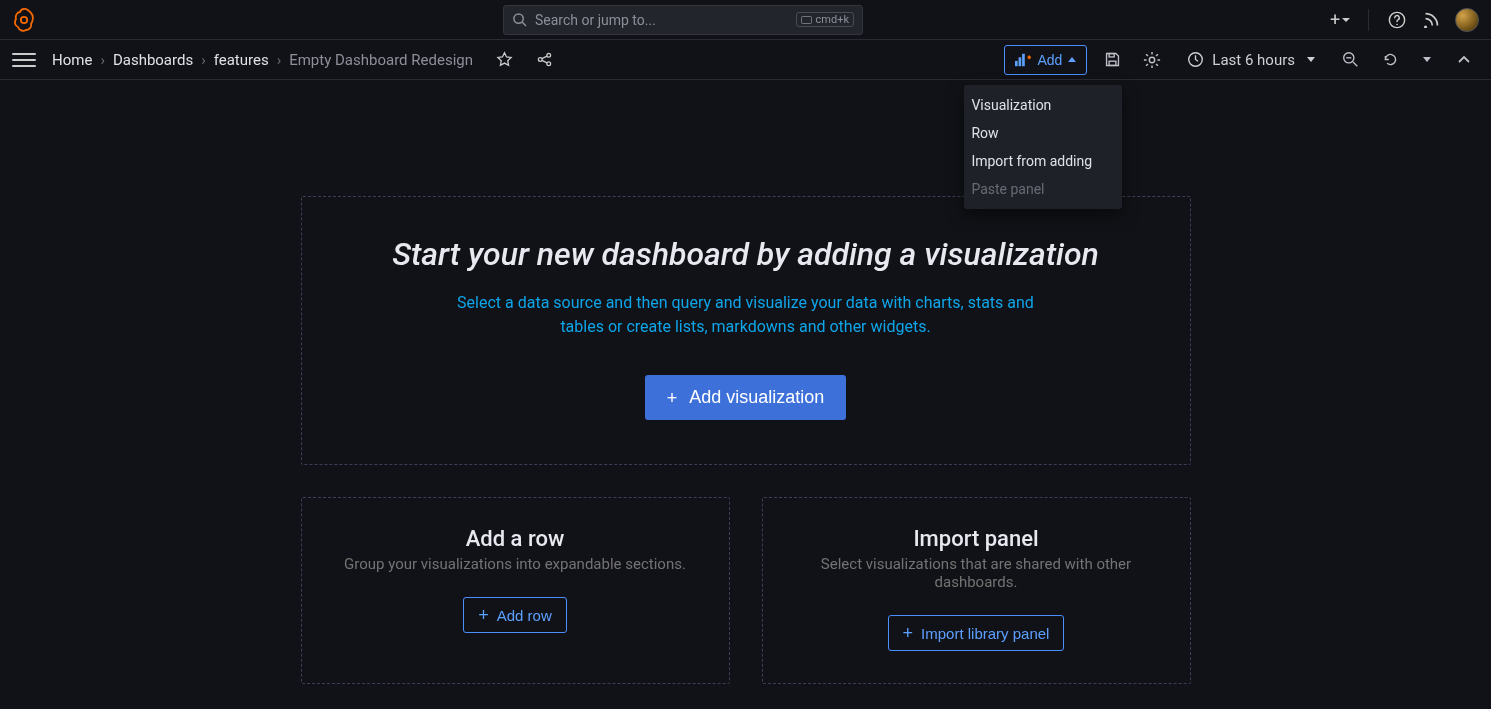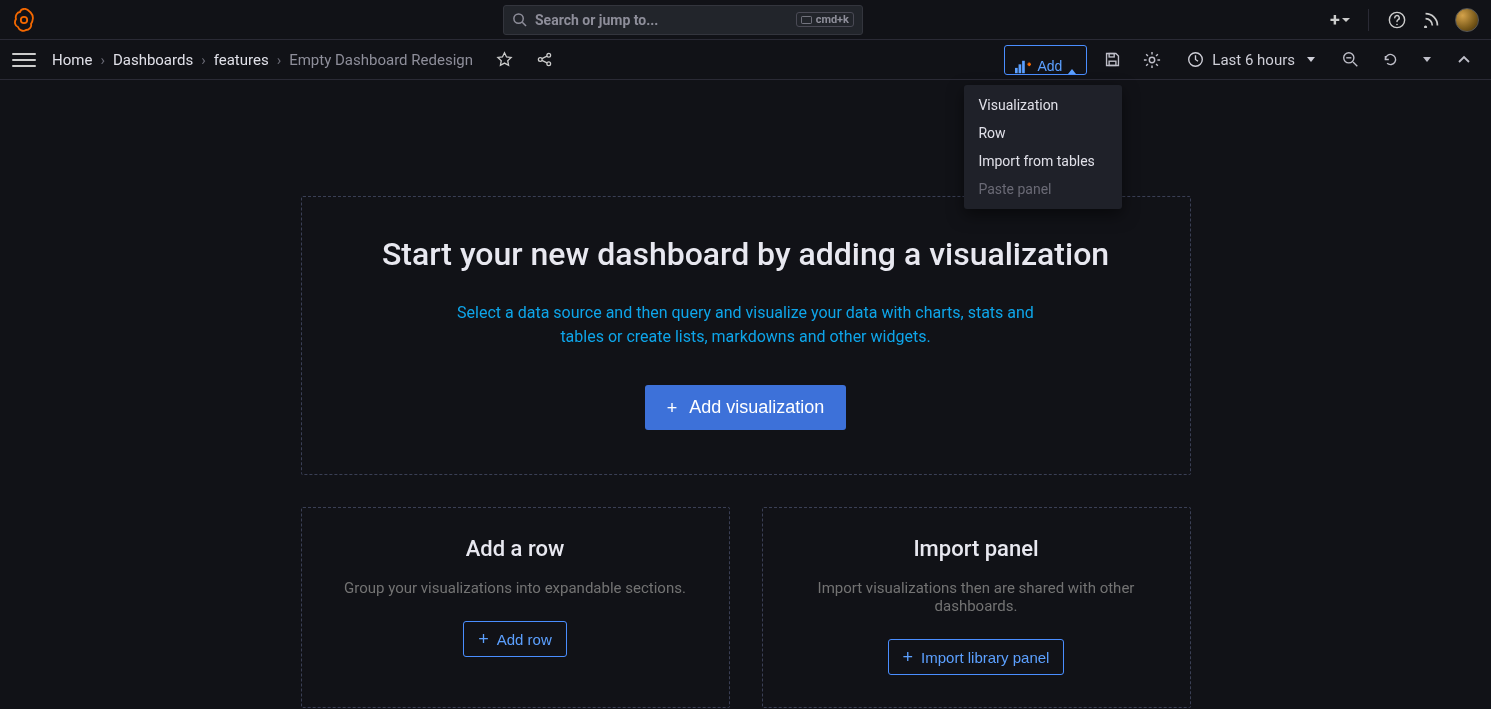--- a/index.html
+++ b/index.html
@@ -13,21 +13,20 @@
       overflow: hidden;
     }
     
     .topbar {
       height: 40px;
       display: flex;
       align-items: center;
       padding: 0 12px;
       gap: 24px;
       border-bottom: 1px solid #2a2a35;
-      font-weight: bold;
     }
     .logo {
       width: 24px; height: 24px;
       display:flex; align-items:center; justify-content:center;
     }
     .search-wrap {
       flex: 1;
       display: flex;
       justify-content: center;
     }
@@ -90,21 +89,21 @@
       margin-left:auto;
       display:flex; align-items:center; gap:10px;
       position:relative;
     }
     .add-btn {
       height:30px;
       padding:0 10px;
       border:1px solid #4a8eff;
       border-radius:3px;
       color:#5ca0ff;
-      display:flex; align-items:flex-end; gap:6px;
+      display:flex; align-items:center; gap:6px;
       background:transparent;
       cursor:pointer;
       font-size:14px;
     }
     .tool-icon {
       width:30px; height:30px; display:flex; align-items:center; justify-content:center;
       color:#bfbfc9; cursor:pointer; border-radius:3px;
     }
     .time-btn {
       height:30px; padding:0 10px; display:flex; align-items:center; gap:8px;
@@ -120,21 +119,21 @@
       position:absolute;
       top:40px; left:-40px;
       width:158px;
       background:#1f2129;
       border-radius:3px;
       box-shadow:0 6px 16px rgba(0,0,0,0.5);
       padding:6px 0;
       z-index:10;
     }
     .dropdown-item {
-      padding:6px 14px;
+      padding:6px 7px;
       color:#e0e0e8;
       font-size:14px;
       cursor:pointer;
     }
     .dropdown-item.disabled { color:#6a6a75; cursor:default;}
     .add-wrap { position:relative; }
 
     
     .canvas {
       padding-top: 116px;
@@ -148,21 +147,22 @@
     }
     .hero {
       width:890px;
       padding:38px 40px 44px;
       text-align:center;
     }
     .hero h1 {
       font-size:32px;
       font-weight:500;
       color:#e8e8f0;
-      margin-bottom:28px;
+      margin-bottom:18px;
+      font-style:italic;
     }
     .hero p {
       font-size:16px;
       color:#0ea5e9;
       line-height:1.5;
       max-width:620px;
       margin:0 auto 36px;
     }
     .primary-btn {
       background:#3d71d9;
@@ -195,21 +195,21 @@
     }
     .card {
       width:429px;
       padding:28px 24px 32px;
       text-align:center;
     }
     .card h2 {
       font-size:22px;
       font-weight:500;
       color:#e8e8f0;
-      margin-bottom:18px;
+      margin-bottom:4px;
     }
     .card p {
       font-size:15px;
       color:#737373;
       margin-bottom:24px;
     }
     .plus {
       font-size:18px; line-height:1;
     }
     svg { display:block; }
@@ -304,21 +304,21 @@
           <rect x="8" y="0" width="3" height="14" fill="#5ca0ff"></rect>
           <line x1="14" y1="4" x2="18" y2="4" stroke="#f46800" stroke-width="2"></line>
           <line x1="16" y1="2" x2="16" y2="6" stroke="#f46800" stroke-width="2"></line>
         </svg>
         <span>Add</span>
         <span class="chev up"></span>
       </button>
       <div class="dropdown">
         <div class="dropdown-item">Visualization</div>
         <div class="dropdown-item">Row</div>
-        <div class="dropdown-item">Import from tables</div>
+        <div class="dropdown-item">Import from adding</div>
         <div class="dropdown-item disabled">Paste panel</div>
       </div>
     </div>
 
     <div class="tool-icon">
       <svg width="17" height="17" viewBox="0 0 20 20">
           <path d="M3 3 h11 l3 3 v11 h-14 Z" fill="none" stroke="#bfbfc9" stroke-width="1.6"></path>
           <rect x="6" y="12" width="8" height="5" fill="none" stroke="#bfbfc9" stroke-width="1.6"></rect>
           <rect x="6" y="3" width="6" height="4" fill="none" stroke="#bfbfc9" stroke-width="1.6"></rect>
         </svg>
@@ -375,20 +375,20 @@
     <div class="card dashed-box">
       <h2>Add a row</h2>
       <p>Group your visualizations into expandable sections.</p>
       <button class="secondary-btn">
         <span class="plus">+</span>
         <span>Add row</span>
       </button>
     </div>
     <div class="card dashed-box">
       <h2>Import panel</h2>
-      <p>Import visualizations then are shared with other dashboards.</p>
+      <p>Select visualizations that are shared with other dashboards.</p>
       <button class="secondary-btn">
         <span class="plus">+</span>
         <span>Import library panel</span>
       </button>
     </div>
   </div>
 </div>
 
 </body></html>

